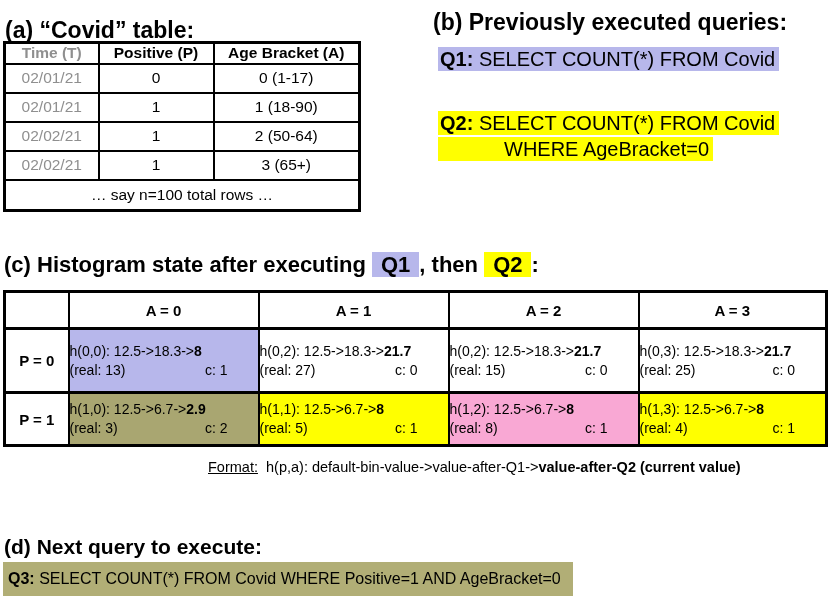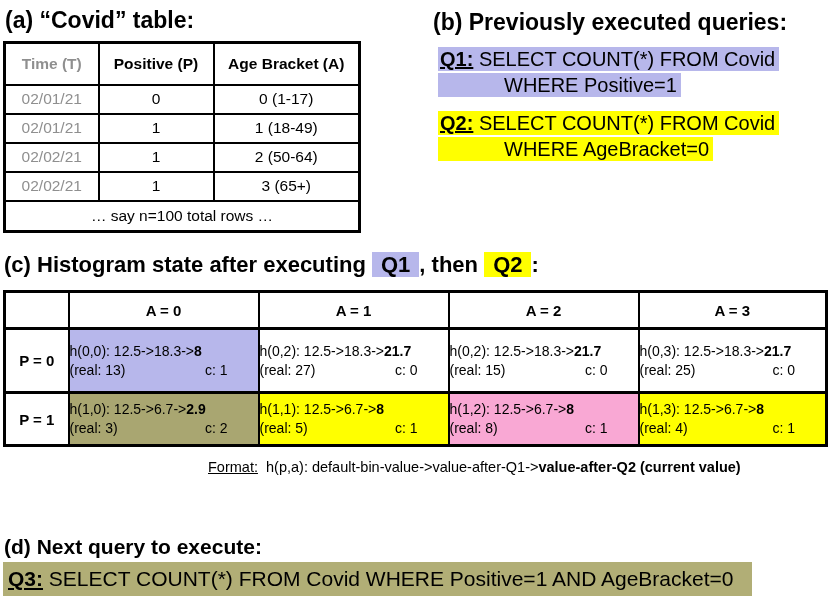--- a/index.html
+++ b/index.html
@@ -15,30 +15,30 @@
   .heading { font-weight: bold; font-size: 23px; line-height: 28px; white-space: nowrap; }
   .heading-c { font-size: 22px; }
   .heading-d { font-size: 21px; }
 
   
   .covid-table { border-collapse: collapse; border: 3px solid #000; table-layout: fixed; }
   .covid-table th, .covid-table td {
     border: 2px solid #000; text-align: center; vertical-align: middle;
     font-size: 15.5px; padding: 0;
   }
-  .covid-table th { font-weight: bold; height: 42px; }
+  .covid-table th { font-weight: bold; height: 21px; }
   .covid-table td { height: 29px; }
   .covid-table td.footer-cell { height: 31px; }
   .gray-text { color: #8f8f8f; }
 
   
   .query { font-size: 20px; line-height: 26px; white-space: nowrap; }
   .query .hl { padding: 1px 4px 1px 2px; }
   .query .indent { padding-left: 66px; }
-  .qlabel { font-weight: bold; text-decoration: underline; }
+  .qlabel { font-weight: bold; }
 
   
   .chip { padding: 0 9px; }
 
   
   .hist-table { border-collapse: collapse; border: 3px solid #000; table-layout: fixed; width: 822px; }
   .hist-table th, .hist-table td {
     border: 2px solid #000; vertical-align: middle; font-size: 14px; padding: 0;
   }
   .hist-table th { font-weight: bold; text-align: center; font-size: 15px; }
@@ -47,26 +47,26 @@
   .hist-table tr.row-p1 th, .hist-table tr.row-p1 td { height: 53px; }
   .hist-cell { padding: 0 6px 0 8px; }
   .hist-cell .l1 { line-height: 19px; white-space: nowrap; }
   .hist-cell .l2 { line-height: 19px; display: flex; justify-content: space-between; padding-right: 30px; gap: 19px; }
 
   
   .fmt-line { font-size: 14.5px; line-height: 19px; white-space: nowrap; }
   .fmt-label { text-decoration: underline; }
 
   
-  .q3-box { font-size: 21px; line-height: 26px; padding: 4px 18px 4px 5px; white-space: nowrap; }
+  .q3-box { font-size: 16px; line-height: 26px; padding: 4px 12px 4px 5px; white-space: nowrap; }
 </style>
 </head>
 <body>
 
-<div class="abs heading" style="left:5px; top:6px;">(a) “Covid” table:</div>
+<div class="abs heading" style="left:5px; top:16px;">(a) “Covid” table:</div>
 
 <table class="covid-table abs" style="left:3px; top:41px;">
   <colgroup>
       <col style="width:94px">
       <col style="width:115px">
       <col style="width:146px">
     </colgroup>
   <tbody>
     <tr>
       <th class="gray-text">Time (T)</th>
@@ -74,21 +74,21 @@
       <th>Age Bracket (A)</th>
     </tr>
     <tr>
       <td class="gray-text">02/01/21</td>
       <td>0</td>
       <td>0 (1-17)</td>
     </tr>
     <tr>
       <td class="gray-text">02/01/21</td>
       <td>1</td>
-      <td>1 (18-49)</td>
+      <td>1 (18-90)</td>
     </tr>
     <tr>
       <td class="gray-text">02/02/21</td>
       <td>1</td>
       <td>2 (50-64)</td>
     </tr>
     <tr>
       <td class="gray-text">02/02/21</td>
       <td>1</td>
       <td>3 (65+)</td>
@@ -96,21 +96,20 @@
     <tr>
       <td class="footer-cell" colspan="3">… say n=100 total rows …</td>
     </tr>
   </tbody>
 </table>
 
 <div class="abs heading" style="left:433px; top:8px;">(b) Previously executed queries:</div>
 
 <div class="abs query" style="left:438px; top:46px;">
   <div><span class="hl" style="background-color: rgb(183, 183, 235);"><span class="qlabel">Q1:</span> <span>SELECT COUNT(*) FROM Covid</span></span></div>
-  <div><span class="hl indent" style="background-color: rgb(183, 183, 235);"><span>WHERE Positive=1</span></span></div>
 </div>
 
 <div class="abs query" style="left:438px; top:110px;">
   <div><span class="hl" style="background-color: rgb(255, 255, 0);"><span class="qlabel">Q2:</span> <span>SELECT COUNT(*) FROM Covid</span></span></div>
   <div><span class="hl indent" style="background-color: rgb(255, 255, 0);"><span>WHERE AgeBracket=0</span></span></div>
 </div>
 
 <div class="abs heading heading-c" style="left:4px; top:251px;"><span>(c) Histogram state after executing </span><span class="chip" style="background-color: rgb(183, 183, 235);">Q1</span><span>, then </span><span class="chip" style="background-color: rgb(255, 255, 0);">Q2</span><span>:</span></div>
 
 <table class="hist-table abs" style="left:3px; top:290px;border-radius:6px;">

